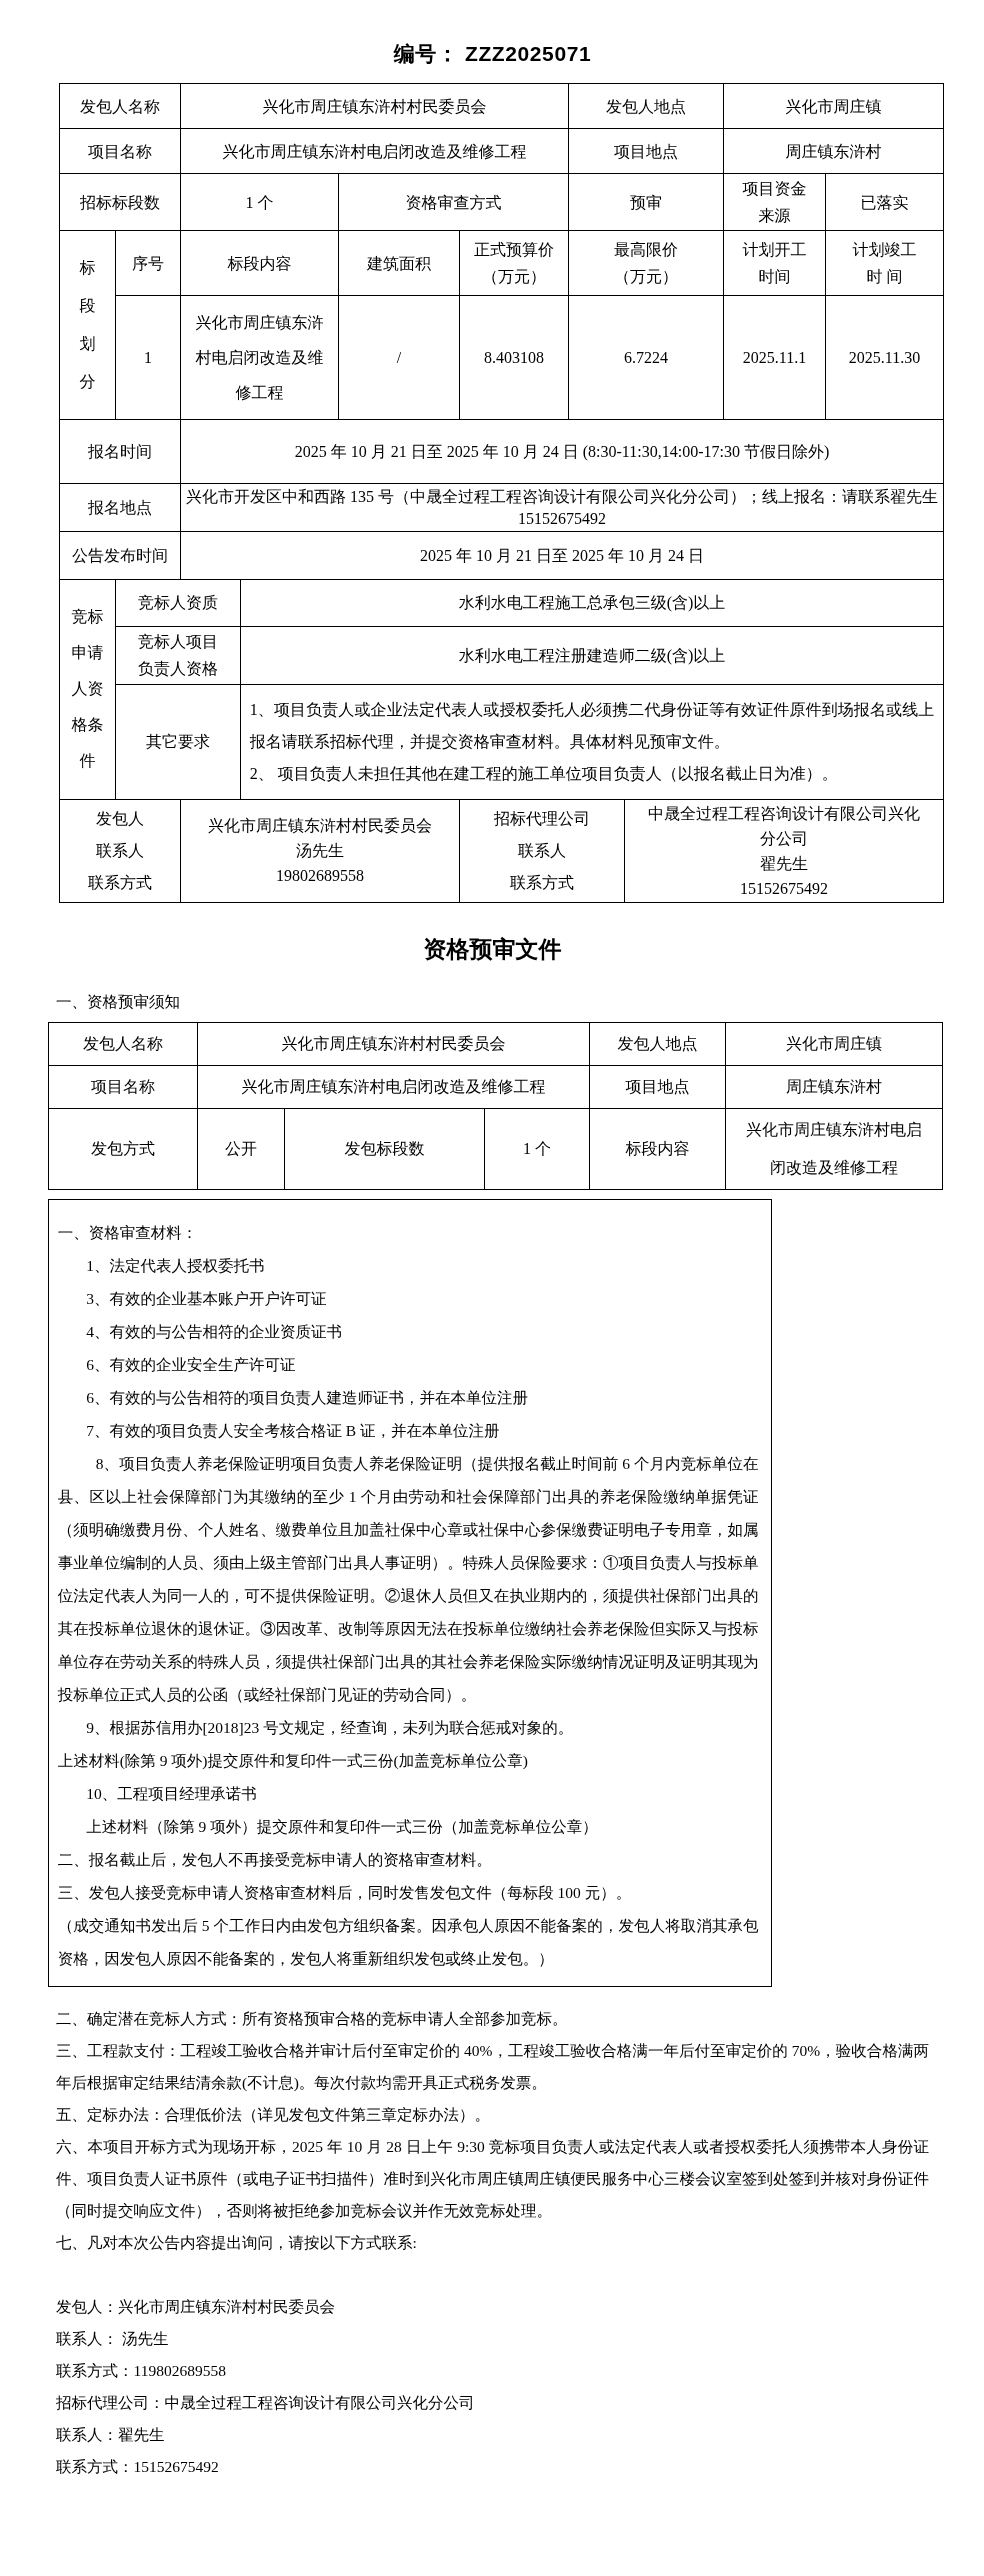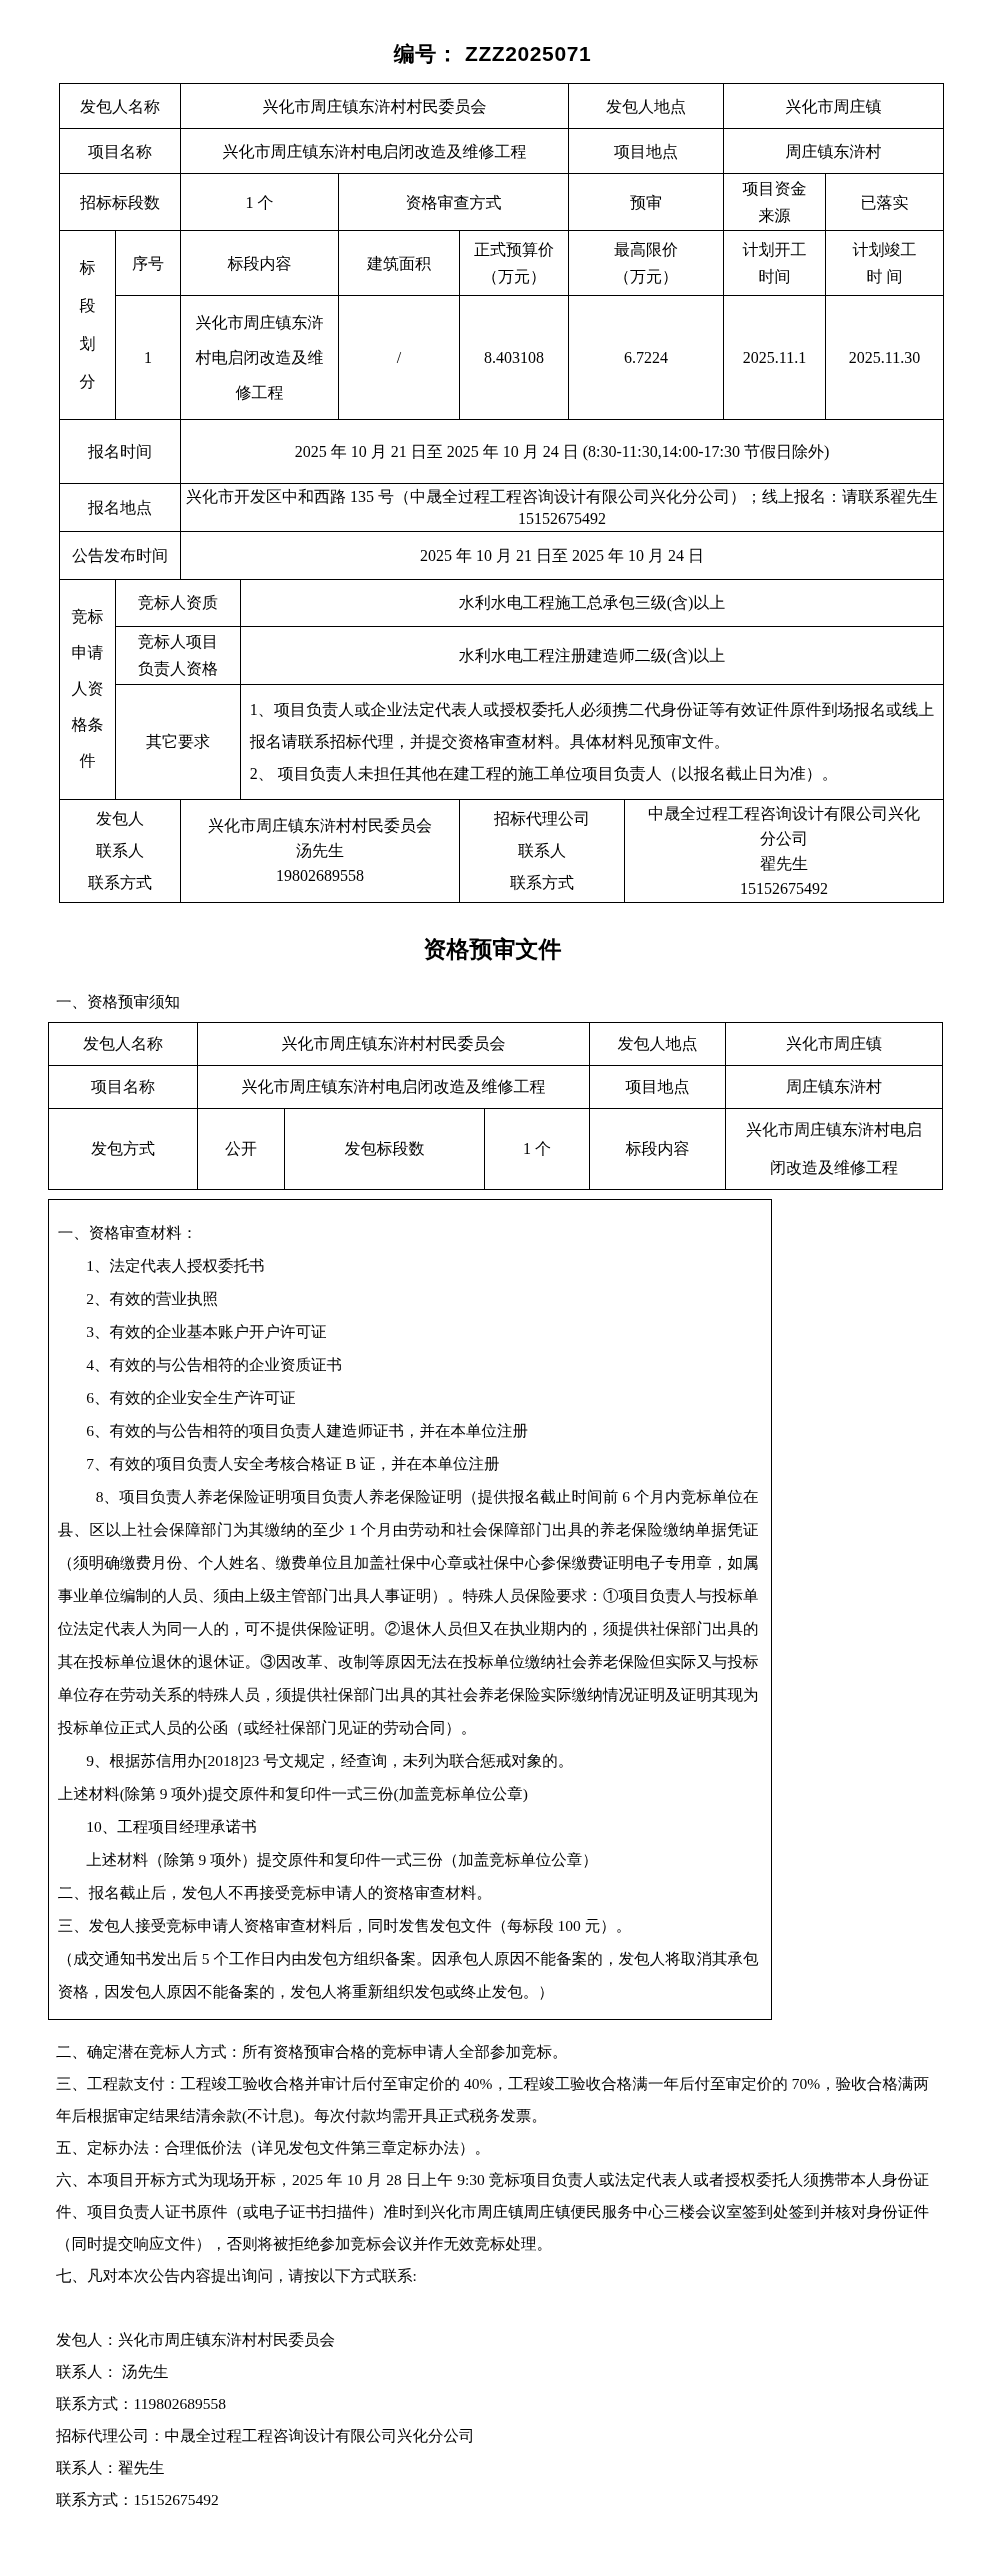--- a/index.html
+++ b/index.html
@@ -229,21 +229,20 @@
       <td>标段内容</td>
       <td>兴化市周庄镇东浒村电启
 闭改造及维修工程</td>
     </tr>
   </tbody>
     </table>
 
   <div class="notice-box">
     <p>一、资格审查材料：</p>
     <p class="ind">1、法定代表人授权委托书</p>
-    <p class="ind">2、有效的营业执照</p>
     <p class="ind">3、有效的企业基本账户开户许可证</p>
     <p class="ind">4、有效的与公告相符的企业资质证书</p>
     <p class="ind">6、有效的企业安全生产许可证</p>
     <p class="ind">6、有效的与公告相符的项目负责人建造师证书，并在本单位注册</p>
     <p class="ind">7、有效的项目负责人安全考核合格证 B 证，并在本单位注册</p>
     <p class="ind8">8、项目负责人养老保险证明项目负责人养老保险证明（提供报名截止时间前 6 个月内竞标单位在县、区以上社会保障部门为其缴纳的至少 1 个月由劳动和社会保障部门出具的养老保险缴纳单据凭证（须明确缴费月份、个人姓名、缴费单位且加盖社保中心章或社保中心参保缴费证明电子专用章，如属事业单位编制的人员、须由上级主管部门出具人事证明）。特殊人员保险要求：①项目负责人与投标单位法定代表人为同一人的，可不提供保险证明。②退休人员但又在执业期内的，须提供社保部门出具的其在投标单位退休的退休证。③因改革、改制等原因无法在投标单位缴纳社会养老保险但实际又与投标单位存在劳动关系的特殊人员，须提供社保部门出具的其社会养老保险实际缴纳情况证明及证明其现为投标单位正式人员的公函（或经社保部门见证的劳动合同）。</p>
     <p class="ind9">9、根据苏信用办[2018]23 号文规定，经查询，未列为联合惩戒对象的。</p>
     <p>上述材料(除第 9 项外)提交原件和复印件一式三份(加盖竞标单位公章)</p>
     <p class="ind">10、工程项目经理承诺书</p>
     <p class="ind">上述材料（除第 9 项外）提交原件和复印件一式三份（加盖竞标单位公章）</p>

